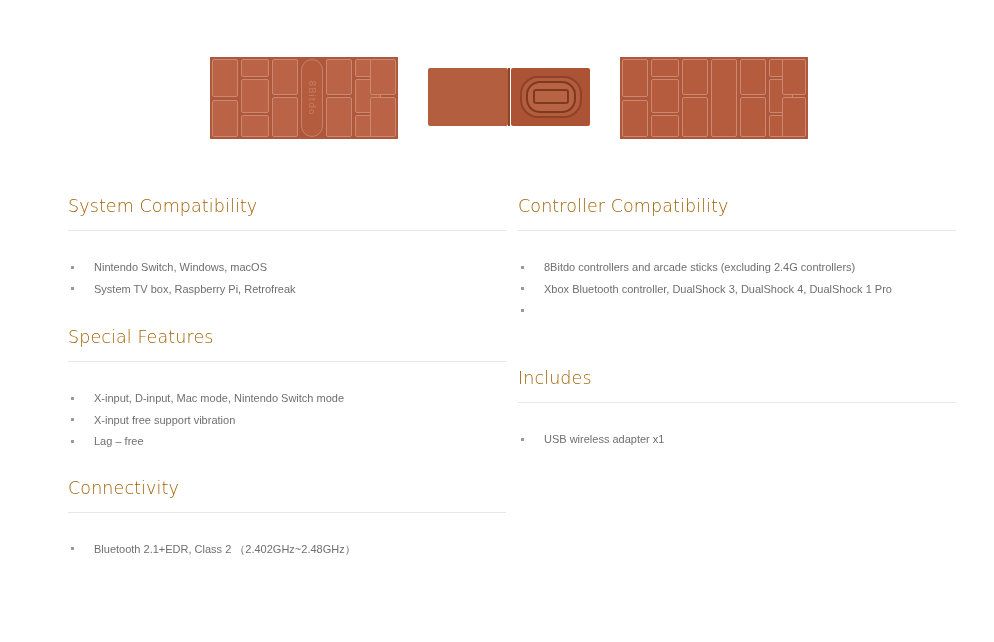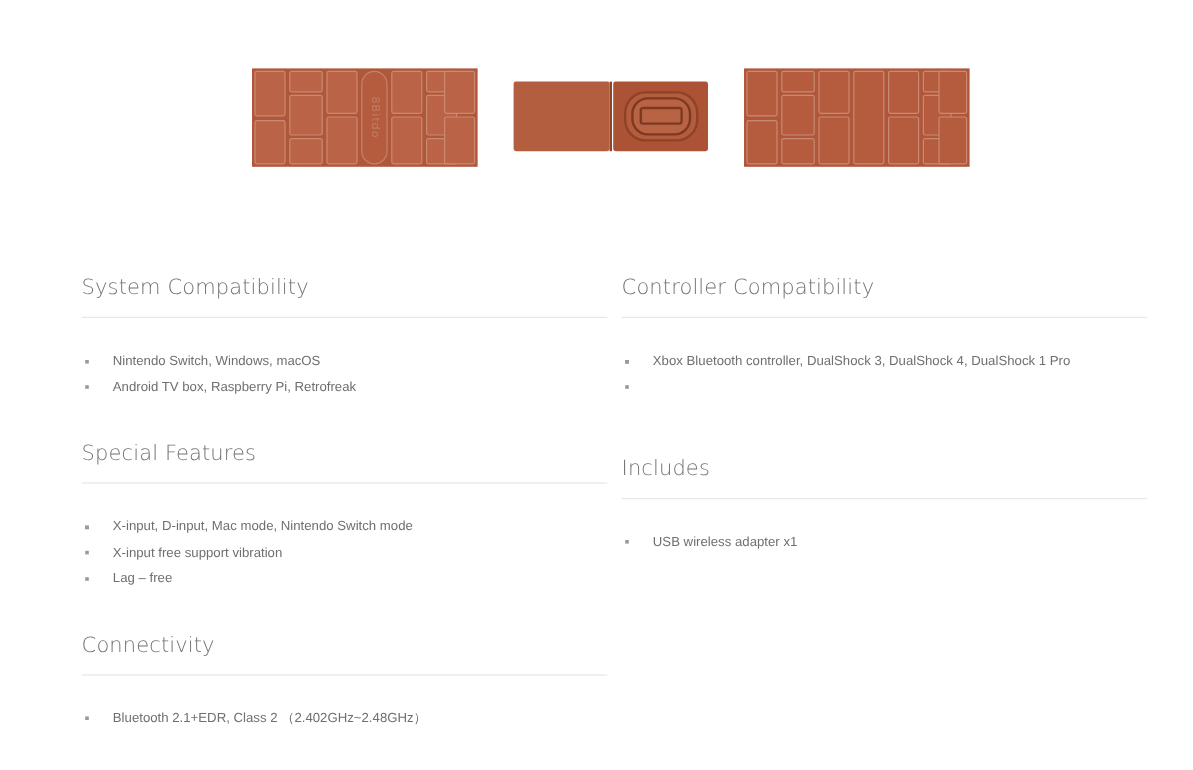--- a/index.html
+++ b/index.html
@@ -99,26 +99,25 @@
     width:438px;
   }
   .col-left{left:68px;}
   .col-right{left:518px;}
 
   .section{margin-bottom:0;}
   .sec-title{
     font-family:"DejaVu Sans",sans-serif;
     font-weight:300;
     font-size:17.5px;
-    color:#737373;
+    color:#a16207;
     letter-spacing:0.1px;
     padding-bottom:14px;
     border-bottom:1px solid #e7e7e7;
     white-space:nowrap;
-    margin-top:34px;
   }
   ul.sec-list{
     list-style:none;
     margin:0;
     padding:26px 0 0 0;
   }
   ul.sec-list li{
     position:relative;
     padding-left:26px;
     font-size:11px;
@@ -204,21 +203,21 @@
 </div>
 
 <div class="specs">
 
   <div class="col col-left" style="top:0;">
 
     <div class="section">
       <div class="sec-title">System Compatibility</div>
       <ul class="sec-list">
         <li><span class="bullet"></span><span>Nintendo Switch, Windows, macOS</span></li>
-        <li><span class="bullet"></span><span>Android TV box, Raspberry Pi, Retrofreak</span></li>
+        <li><span class="bullet"></span><span>System TV box, Raspberry Pi, Retrofreak</span></li>
       </ul>
     </div>
 
     <div class="section" style="margin-top:27px;">
       <div class="sec-title">Special Features</div>
       <ul class="sec-list">
         <li><span class="bullet"></span></li>
         <li><span class="bullet"></span><span>X-input, D-input, Mac mode, Nintendo Switch mode</span></li>
         <li><span class="bullet"></span><span>X-input free support vibration</span></li>
         <li><span class="bullet"></span><span>Lag – free</span></li>
@@ -231,21 +230,21 @@
         <li><span class="bullet"></span><span>Bluetooth 2.1+EDR, Class 2 （2.402GHz~2.48GHz）</span></li>
       </ul>
     </div>
   </div>
 
   <div class="col col-right" style="top:0;">
 
     <div class="section">
       <div class="sec-title">Controller Compatibility</div>
       <ul class="sec-list">
-        <li><span class="bullet"></span></li>
+        <li><span class="bullet"></span><span>8Bitdo controllers and arcade sticks (excluding 2.4G controllers)</span></li>
         <li><span class="bullet"></span><span>Xbox Bluetooth controller, DualShock 3, DualShock 4, DualShock 1 Pro</span></li>
         <li><span class="bullet"></span></li>
       </ul>
     </div>
 
 
     <div class="section" style="margin-top:68px;">
       <div class="sec-title">Includes</div>
       <ul class="sec-list">
         <li><span class="bullet"></span><span>USB wireless adapter x1</span></li>

